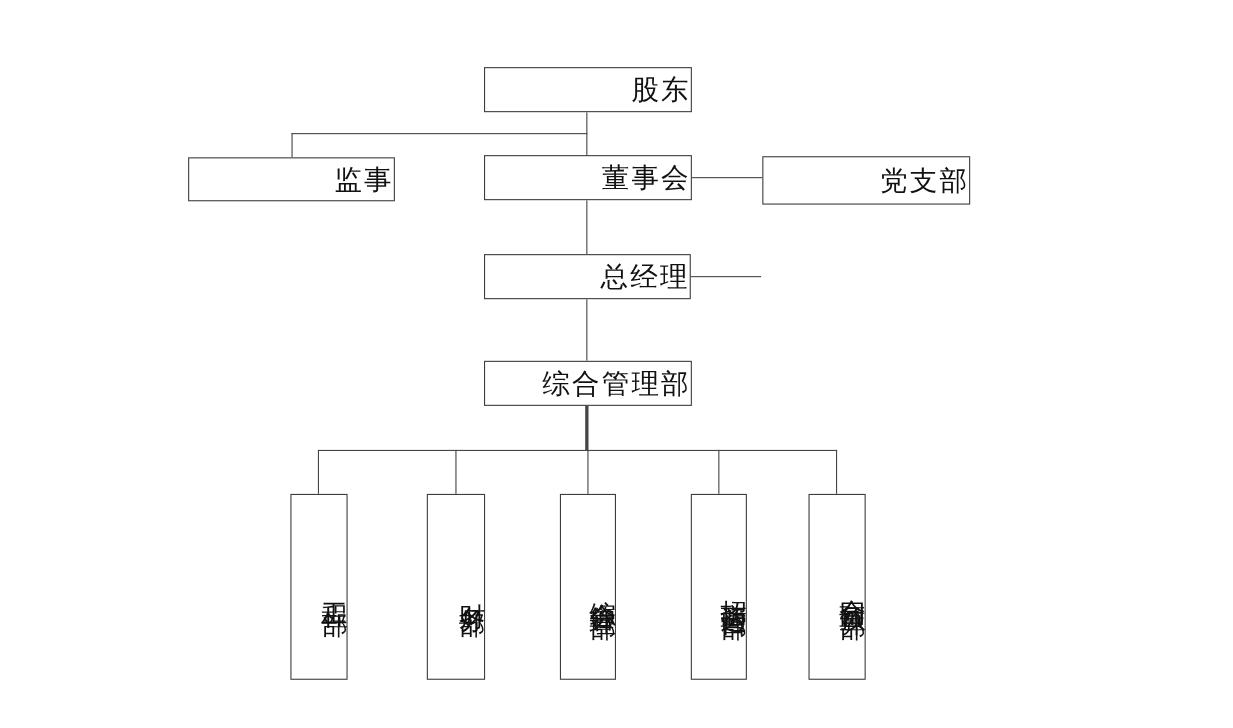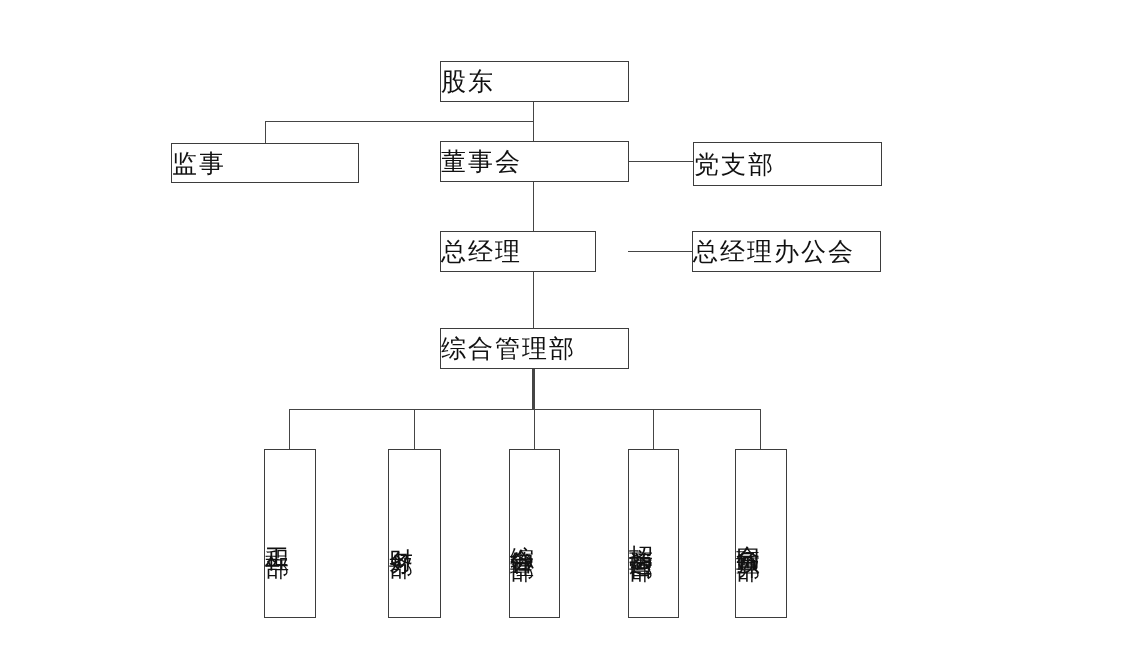--- a/index.html
+++ b/index.html
@@ -20,21 +20,21 @@
     background:var(--background);
     overflow:hidden;
   }
   .box{
     position:absolute;
     box-sizing:border-box;
     border:1.5px solid var(--border);
     background:var(--background);
     display:flex;
     align-items:center;
-    justify-content:flex-start;
+    justify-content:flex-end;
     color:var(--text);
   }
   .box .lbl{
     font-size:25px;
     letter-spacing:2px;
     white-space:nowrap;
     color:var(--text);
   }
   .box.vert .lbl{
     writing-mode:vertical-rl;
@@ -75,25 +75,22 @@
   <div class="box" style="left:171px;top:143px;width:188px;height:40px">
     <span class="lbl">监事</span>
   </div>
   <div class="box" style="left:440px;top:141px;width:189px;height:41px">
     <span class="lbl">董事会</span>
   </div>
   <div class="box" style="left:693px;top:142px;width:189px;height:44px">
     <span class="lbl">党支部</span>
   </div>
 
-  <div class="box" style="left:440px;top:231px;width:156px;height:41px">
+  <div class="box" style="left:440px;top:231px;width:188px;height:41px">
     <span class="lbl">总经理</span>
-  </div>
-  <div class="box" style="left:692px;top:231px;width:189px;height:41px">
-    <span class="lbl">总经理办公会</span>
   </div>
 
   <div class="box" style="left:440px;top:328px;width:189px;height:41px">
     <span class="lbl">综合管理部</span>
   </div>
 
   <div class="box vert" style="left:264px;top:449px;width:52px;height:169px">
     <span class="lbl">工程部</span>
   </div>
   <div class="box vert" style="left:388px;top:449px;width:53px;height:169px">

